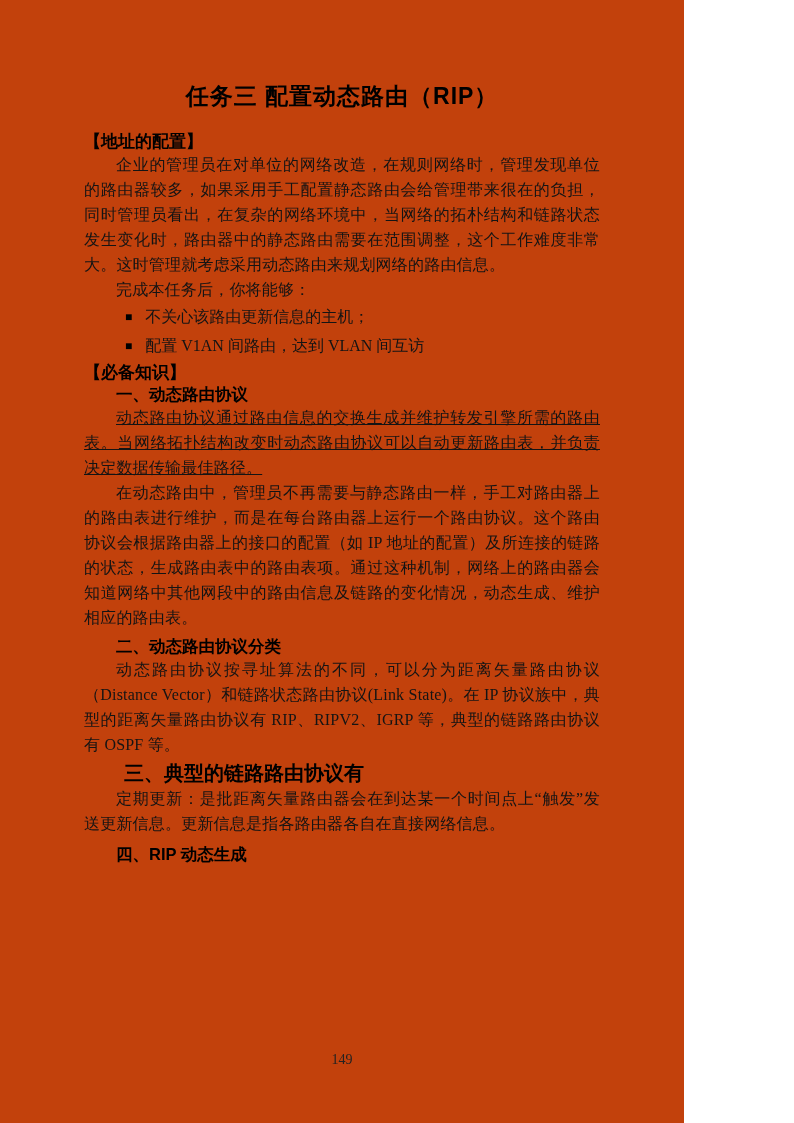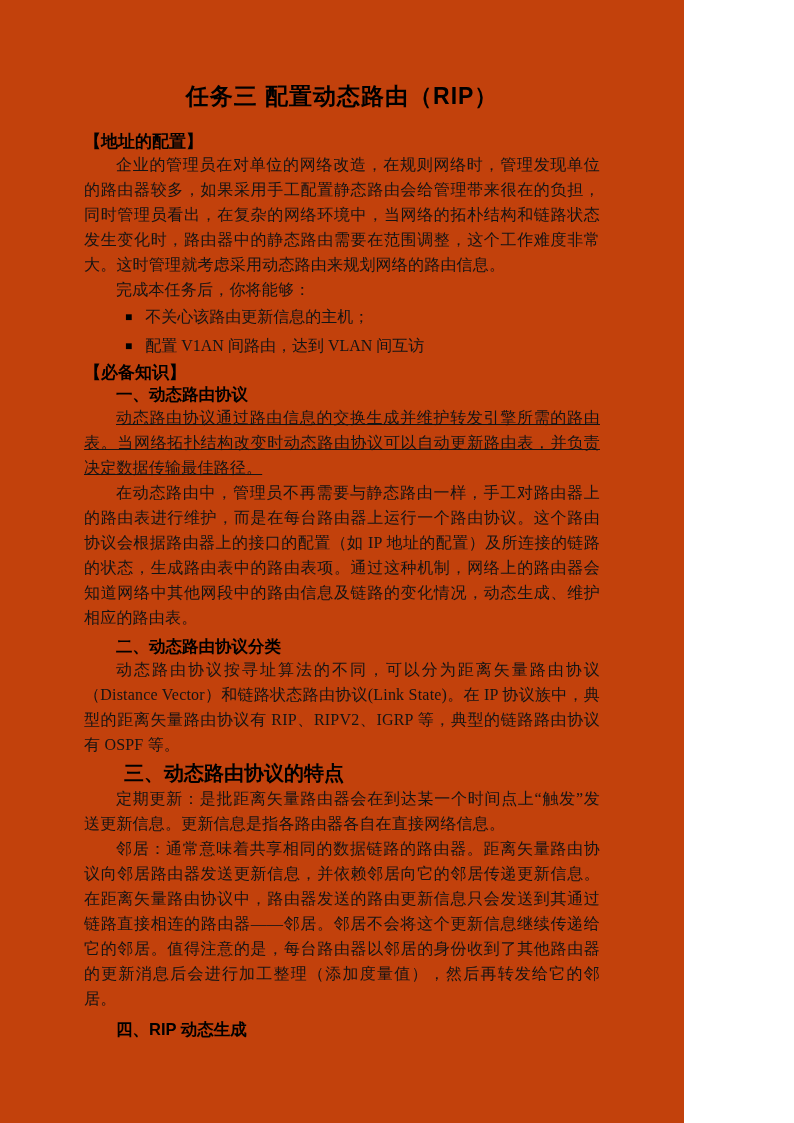--- a/index.html
+++ b/index.html
@@ -109,21 +109,21 @@
 
     <div class="bracket-heading bh-knowledge">【必备知识】</div>
 
     <div class="num-heading nh-1">一、动态路由协议</div>
     <p class="body p3">动态路由协议通过路由信息的交换生成并维护转发引擎所需的路由表。当网络拓扑结构改变时动态路由协议可以自动更新路由表，并负责决定数据传输最佳路径。</p>
     <p class="body p4">在动态路由中，管理员不再需要与静态路由一样，手工对路由器上的路由表进行维护，而是在每台路由器上运行一个路由协议。这个路由协议会根据路由器上的接口的配置（如 IP 地址的配置）及所连接的链路的状态，生成路由表中的路由表项。通过这种机制，网络上的路由器会知道网络中其他网段中的路由信息及链路的变化情况，动态生成、维护相应的路由表。</p>
 
     <div class="num-heading nh-2">二、动态路由协议分类</div>
     <p class="body p5">动态路由协议按寻址算法的不同，可以分为距离矢量路由协议（Distance Vector）和链路状态路由协议(Link State)。在 IP 协议族中，典型的距离矢量路由协议有 RIP、RIPV2、IGRP 等，典型的链路路由协议有 OSPF 等。</p>
 
-    <div class="num-heading nh-3">三、动态路由协议的特点</div>
+    <div class="num-heading nh-3">三、典型的链路路由协议有</div>
     <p class="body p6">定期更新：是批距离矢量路由器会在到达某一个时间点上“触发”发送更新信息。更新信息是指各路由器各自在直接网络信息。</p>
-    <p class="body p7">邻居：通常意味着共享相同的数据链路的路由器。距离矢量路由协议向邻居路由器发送更新信息，并依赖邻居向它的邻居传递更新信息。在距离矢量路由协议中，路由器发送的路由更新信息只会发送到其通过链路直接相连的路由器——邻居。邻居不会将这个更新信息继续传递给它的邻居。值得注意的是，每台路由器以邻居的身份收到了其他路由器的更新消息后会进行加工整理（添加度量值），然后再转发给它的邻居。</p>
 
     <div class="num-heading nh-4">四、RIP 动态生成</div>
 
   </div>
 
+  <div class="page-footer">149</div>
 </div>
 
 </body></html>

